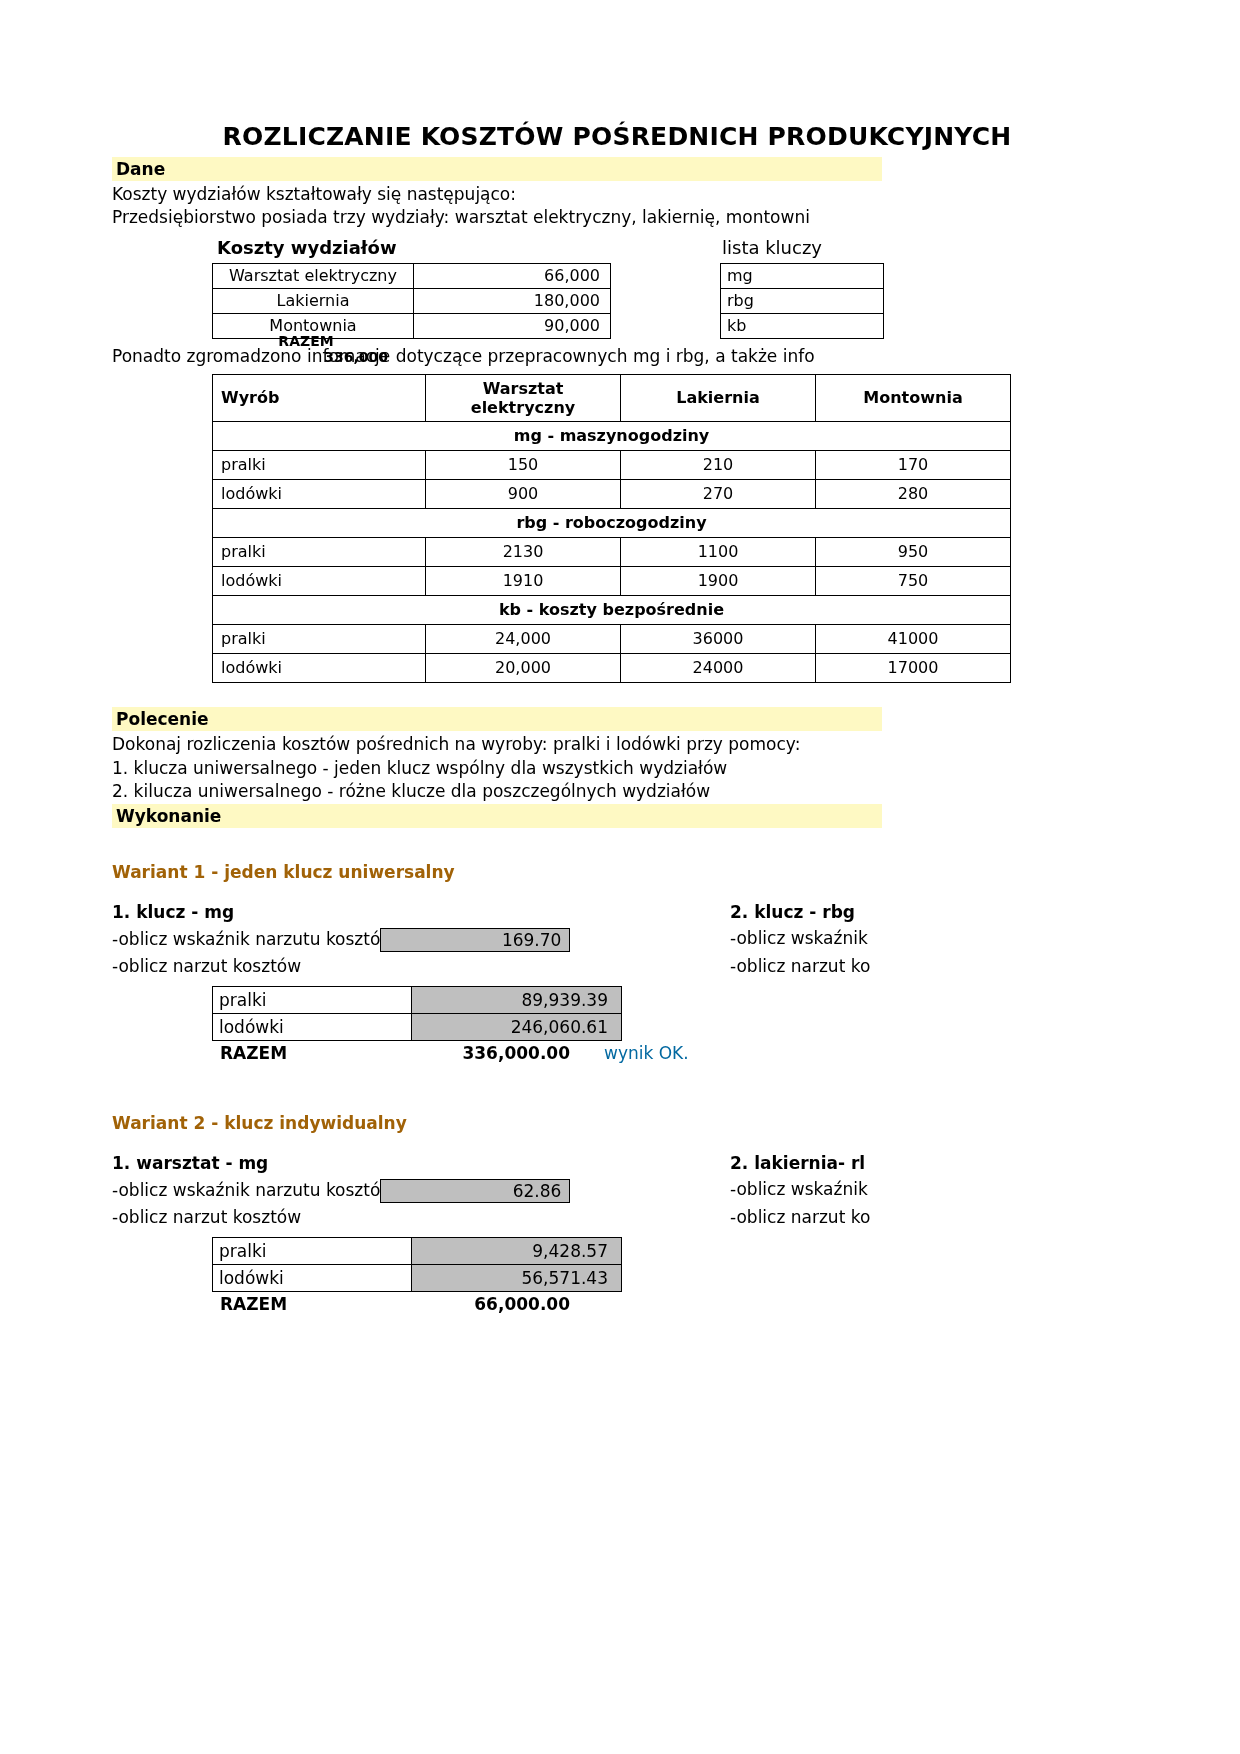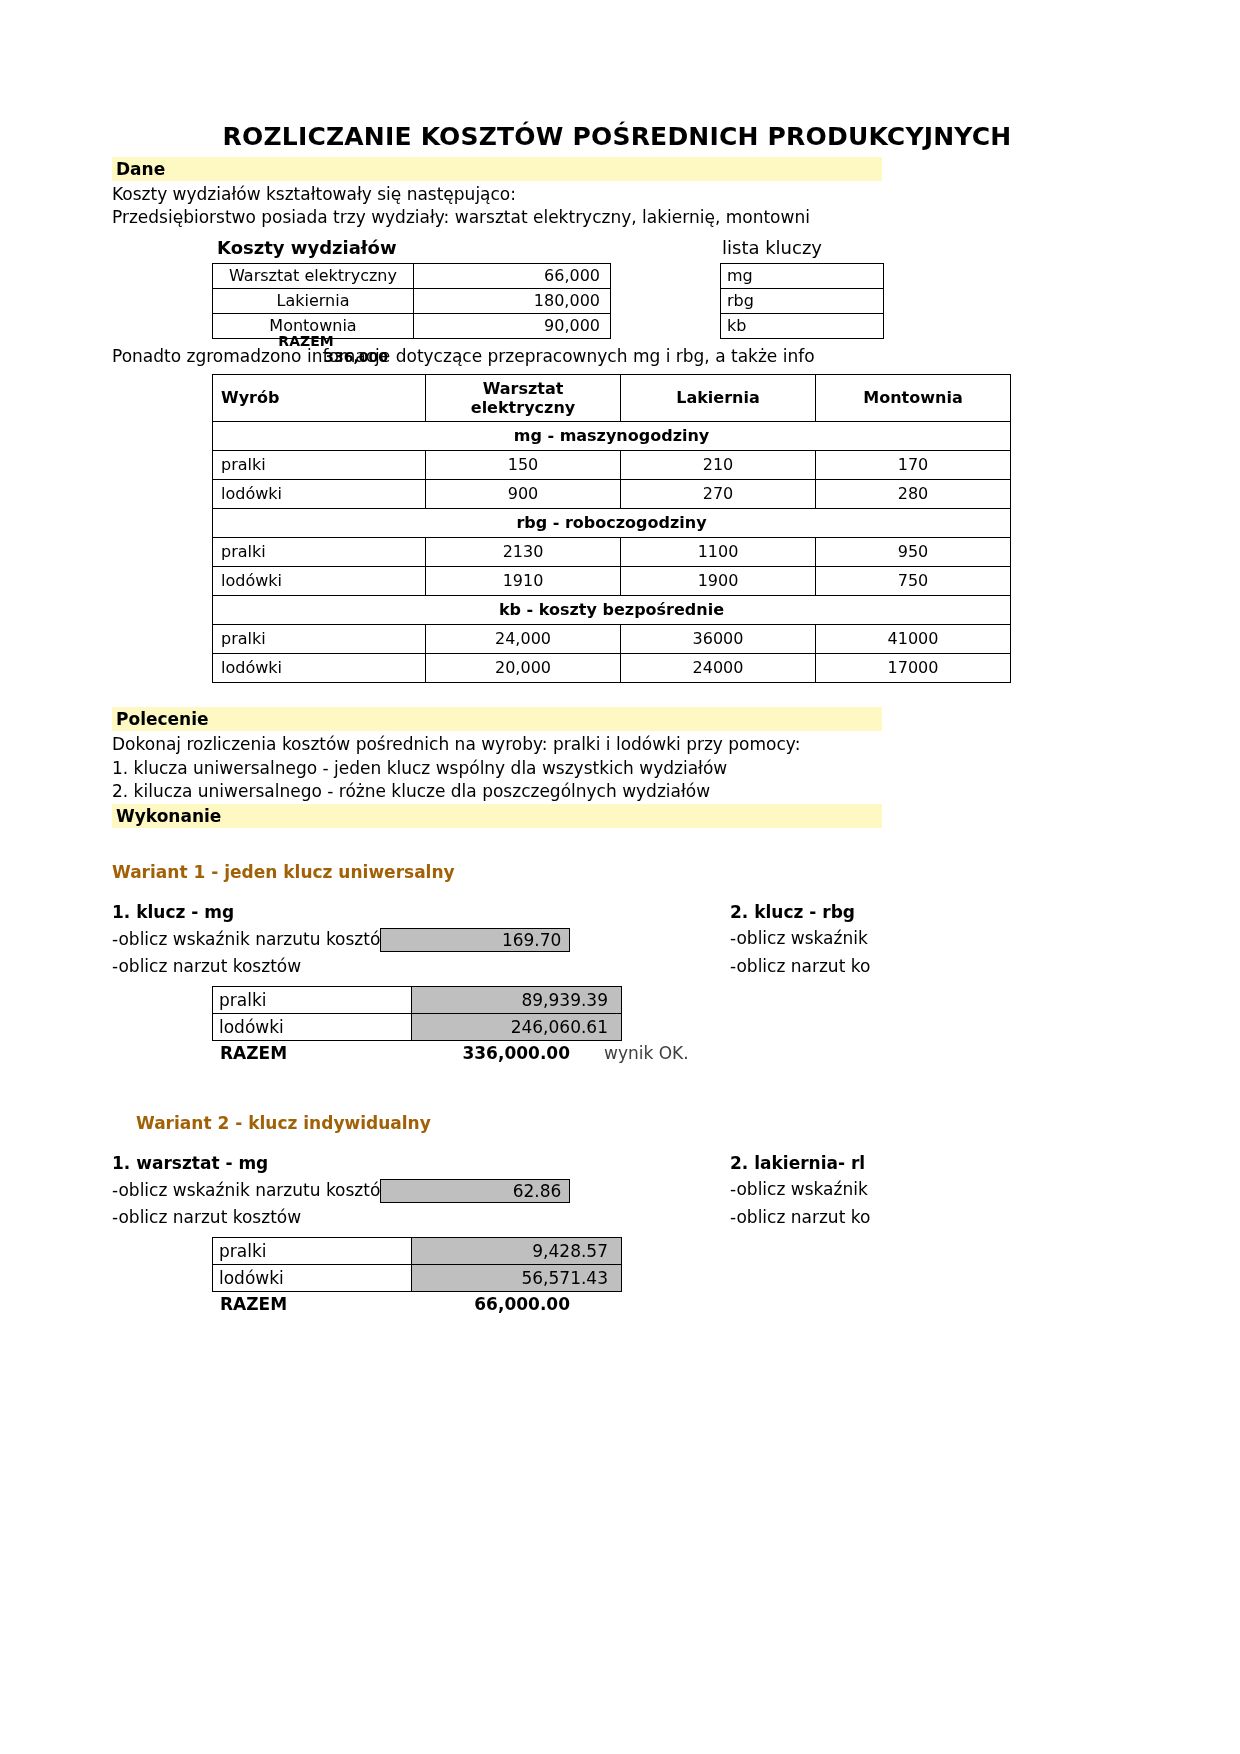--- a/index.html
+++ b/index.html
@@ -210,21 +210,21 @@
     font-weight: bold;
     position: relative;
     height: 26px;
   }
   .res-total .lbl { position: absolute; left: 8px; top: 2px; }
   .res-total .v { position: absolute; right: 26px; top: 2px; }
   .ok-note {
     position: absolute;
     left: 392px;
     top: 2px;
-    color: #404040;
+    color: #0369a1;
     font-weight: normal;
     font-size: 17px;
     white-space: nowrap;
   }
   .spacer-20 { height: 20px; }
 </style>
 </head>
 <body>
 
 <div class="page">
@@ -382,21 +382,21 @@
         <td class="v">246,060.61</td>
       </tr>
     </tbody>
       </table>
     <div class="res-total">
       <span class="lbl">RAZEM</span>
       <span class="v">336,000.00</span>
       <span class="ok-note">wynik OK.</span>
     </div>
 
-    <div class="variant-title" style="margin-top:46px;margin-left:24px;">Wariant 2 -  klucz indywidualny</div>
+    <div class="variant-title" style="margin-top:46px;">Wariant 2 -  klucz indywidualny</div>
 
     <div class="spacer-20"></div>
 
     <div class="two-col" style="height:54px;">
       <div class="col-left">
         <div class="subhead">1. warsztat - mg</div>
         <div class="row-line" style="margin-top:6px;">
           <span>-oblicz wskaźnik narzutu kosztó</span><span class="grey-box">62.86</span>
         </div>
       </div>

